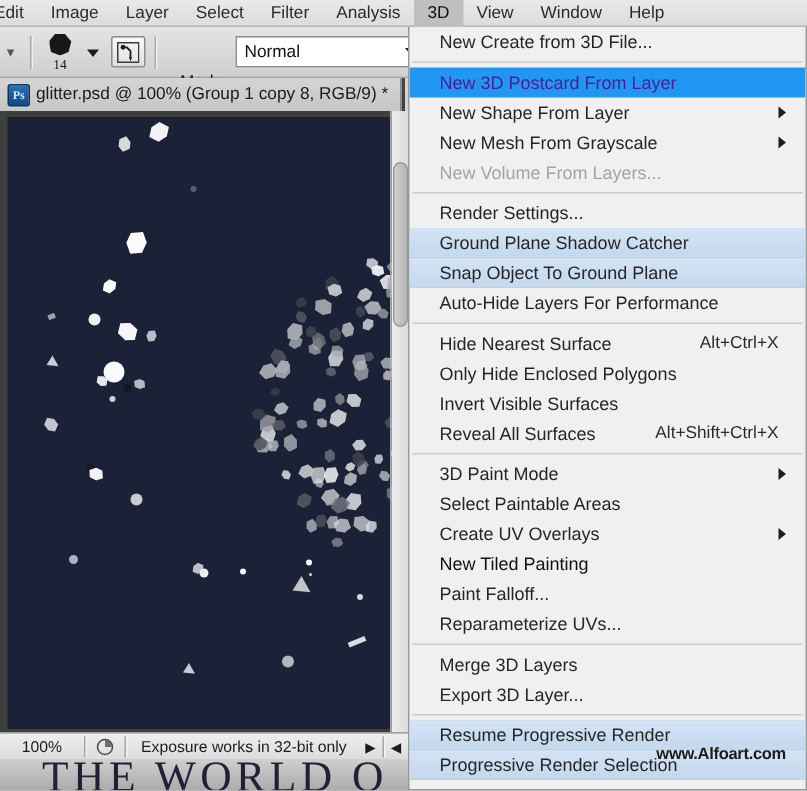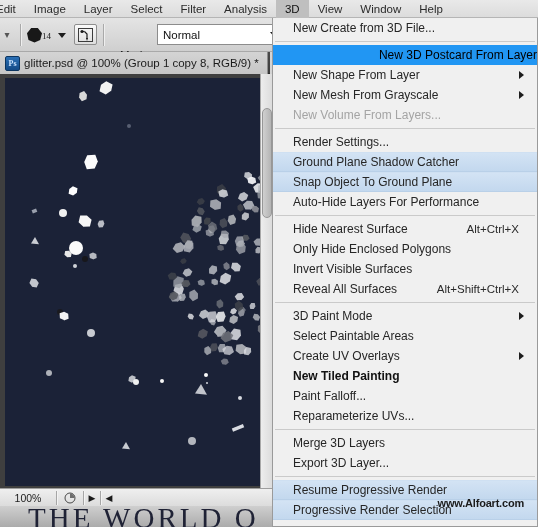--- a/index.html
+++ b/index.html
@@ -49,22 +49,22 @@
   }
   .ob-sep {
     width: 1px; height: 22px;
     background: #a9a9a9;
     margin: 0 6px;
     box-shadow: 1px 0 0 #efefef;
   }
   .brush-preview {
     position: relative;
     width: 26px; height: 30px;
-    display: flex; flex-direction: row;
-    align-items: center; justify-content: flex-start;
+    display: flex; flex-direction: column;
+    align-items: center; justify-content: center;
     padding-top: 1px;
   }
   .brush-blob {
     width: 15px; height: 15px;
     background: #181818;
     clip-path: polygon(28% 4%,72% 4%,100% 38%,88% 84%,50% 100%,10% 84%,0 38%);
   }
   .brush-size {
     font-size: 9px; color: #1a1a1a;
     margin-top: 1px;
@@ -225,25 +225,24 @@
     padding-left: 20px;
     white-space: nowrap;
   }
   .mi .label { flex: 1; }
   .mi .accel {
     color: #2a2a2a; font-size: 11.5px;
     padding-right: 18px;
     text-align: center;
   }
   .mi.dim { color: #a4a4a4; }
-  .mi.bold { font-weight: bold; color: #111; }
+  .mi.bold { font-weight: normal; color: #111; }
   .mi.sel {
     background: #2196f3;
-    color: #000000;
-    text-align: right;
+    color: #4c1d95;
   }
   .mi.check {
     background: linear-gradient(#d3e3f4,#c3d8ee);
     border-top: 1px solid #cfe0f2;
     border-bottom: 1px solid #b9d0e8;
   }
   .mi.check.dim { color: #919191; }
   .mi .subarrow {
     position: absolute; right: 13px; top: 6px;
     width: 0; height: 0;
@@ -511,20 +510,21 @@
   <div class="statusbar">
     <div class="sb-zoom">100%</div>
     <div class="sb-div"></div>
     <div class="sb-icon">
       <svg width="12" height="12" viewBox="0 0 12 12">
         <circle cx="6" cy="6" r="5" fill="none" stroke="#4a4a4a"></circle>
         <path d="M6 6 L6 1.2 A4.8 4.8 0 0 1 10.6 6 Z" fill="#6e6e6e"></path>
       </svg>
     </div>
     <div class="sb-div"></div>
+    <div class="sb-msg">Exposure works in 32-bit only</div>
     <div class="sb-arrow">▶</div>
     <div class="sb-div"></div>
     <div class="sb-arrow">◀</div>
   </div>
 
   <div class="bottom-band">
     <div class="bottom-text">THE WORLD O</div>
   </div>
 
   <div class="menu3d" id="menu3d">

